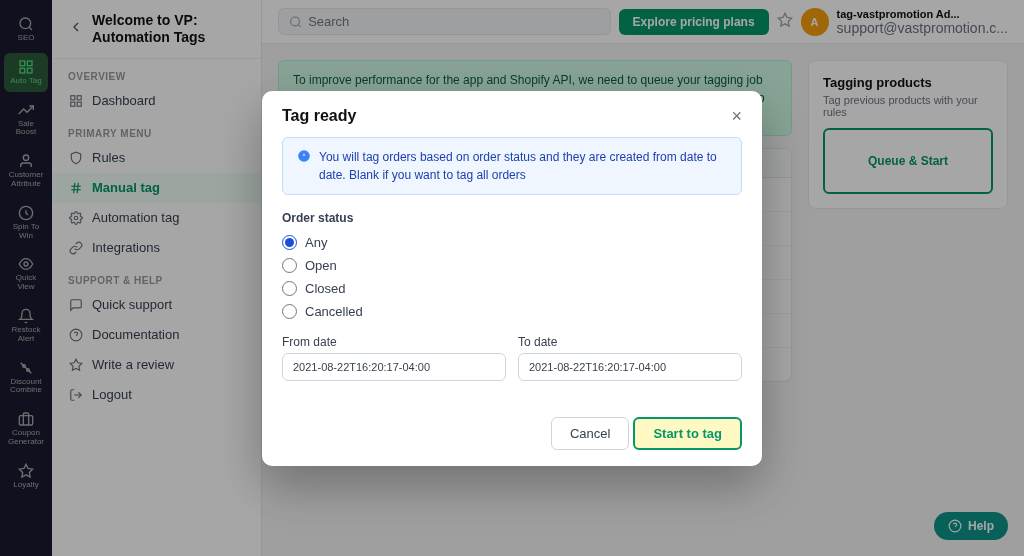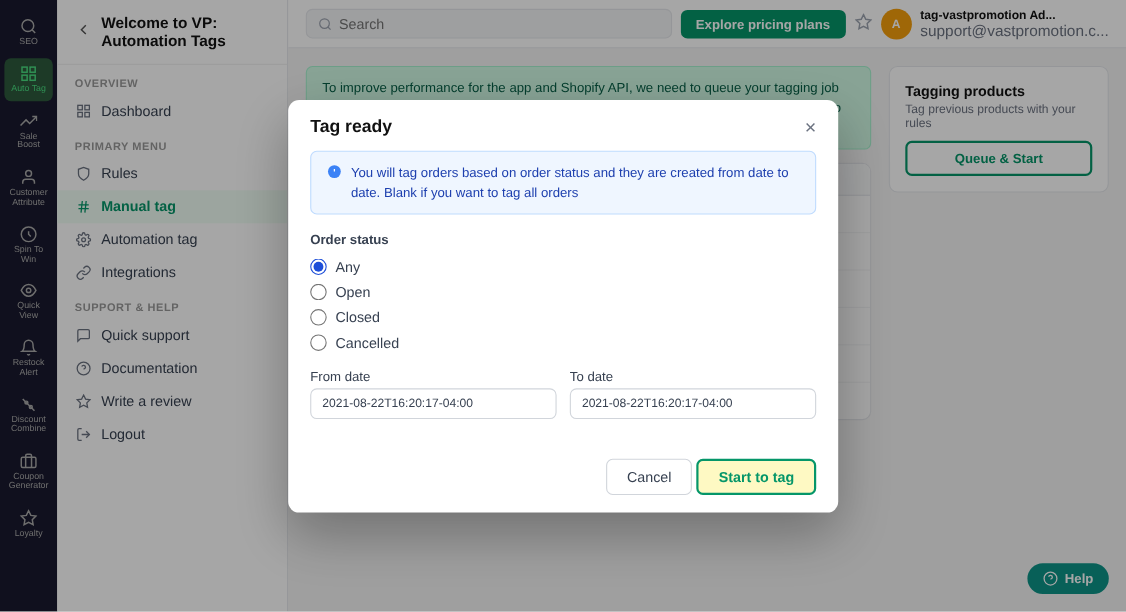--- a/index.html
+++ b/index.html
@@ -54,21 +54,21 @@
     .table-row:last-child { border-bottom: none; }
     .tag-badge { display: inline-block; background: #d1fae5; color: #059669; border-radius: 12px; padding: 2px 8px; font-size: 10px; font-weight: 500; }
     .status-badge { display: inline-block; background: #d1fae5; color: #059669; border-radius: 12px; padding: 2px 8px; font-size: 10px; font-weight: 500; }
     .checkbox { width: 14px; height: 14px; border: 1px solid #d1d5db; border-radius: 3px; }
 
     
     .right-panel { display: flex; flex-direction: column; gap: 12px; }
     .tag-products-panel { background: #fff; border-radius: 8px; border: 1px solid #e5e7eb; padding: 14px; }
     .tag-products-title { font-size: 13px; font-weight: 600; color: #111; margin-bottom: 4px; }
     .tag-products-desc { font-size: 11px; color: #6b7280; margin-bottom: 10px; }
-    .queue-btn { background: #fff; border: 2px solid #059669; color: #059669; border-radius: 6px; padding: 7px 12px; font-size: 12px; font-weight: 600; cursor: pointer; width: 100%; }
+    .queue-btn { background: #fff; border: 2px solid #059669; color: #059669; border-radius: 6px; padding: 24px 12px; font-size: 12px; font-weight: 600; cursor: pointer; width: 100%; }
 
     
     .pagination { display: flex; justify-content: center; gap: 8px; padding: 10px; }
     .page-btn { background: #fff; border: 1px solid #e5e7eb; border-radius: 4px; width: 28px; height: 28px; display: flex; align-items: center; justify-content: center; cursor: pointer; color: #374151; }
 
     
     .help-btn { position: absolute; bottom: 16px; right: 16px; background: #0d9488; color: #fff; border: none; border-radius: 20px; padding: 7px 14px; font-size: 12px; font-weight: 600; cursor: pointer; display: flex; align-items: center; gap: 6px; }
 
     
     .modal-overlay { position: fixed; top: 0; left: 0; width: 1024px; height: 556px; background: rgba(0,0,0,0.35); display: flex; align-items: center; justify-content: center; z-index: 100; }

